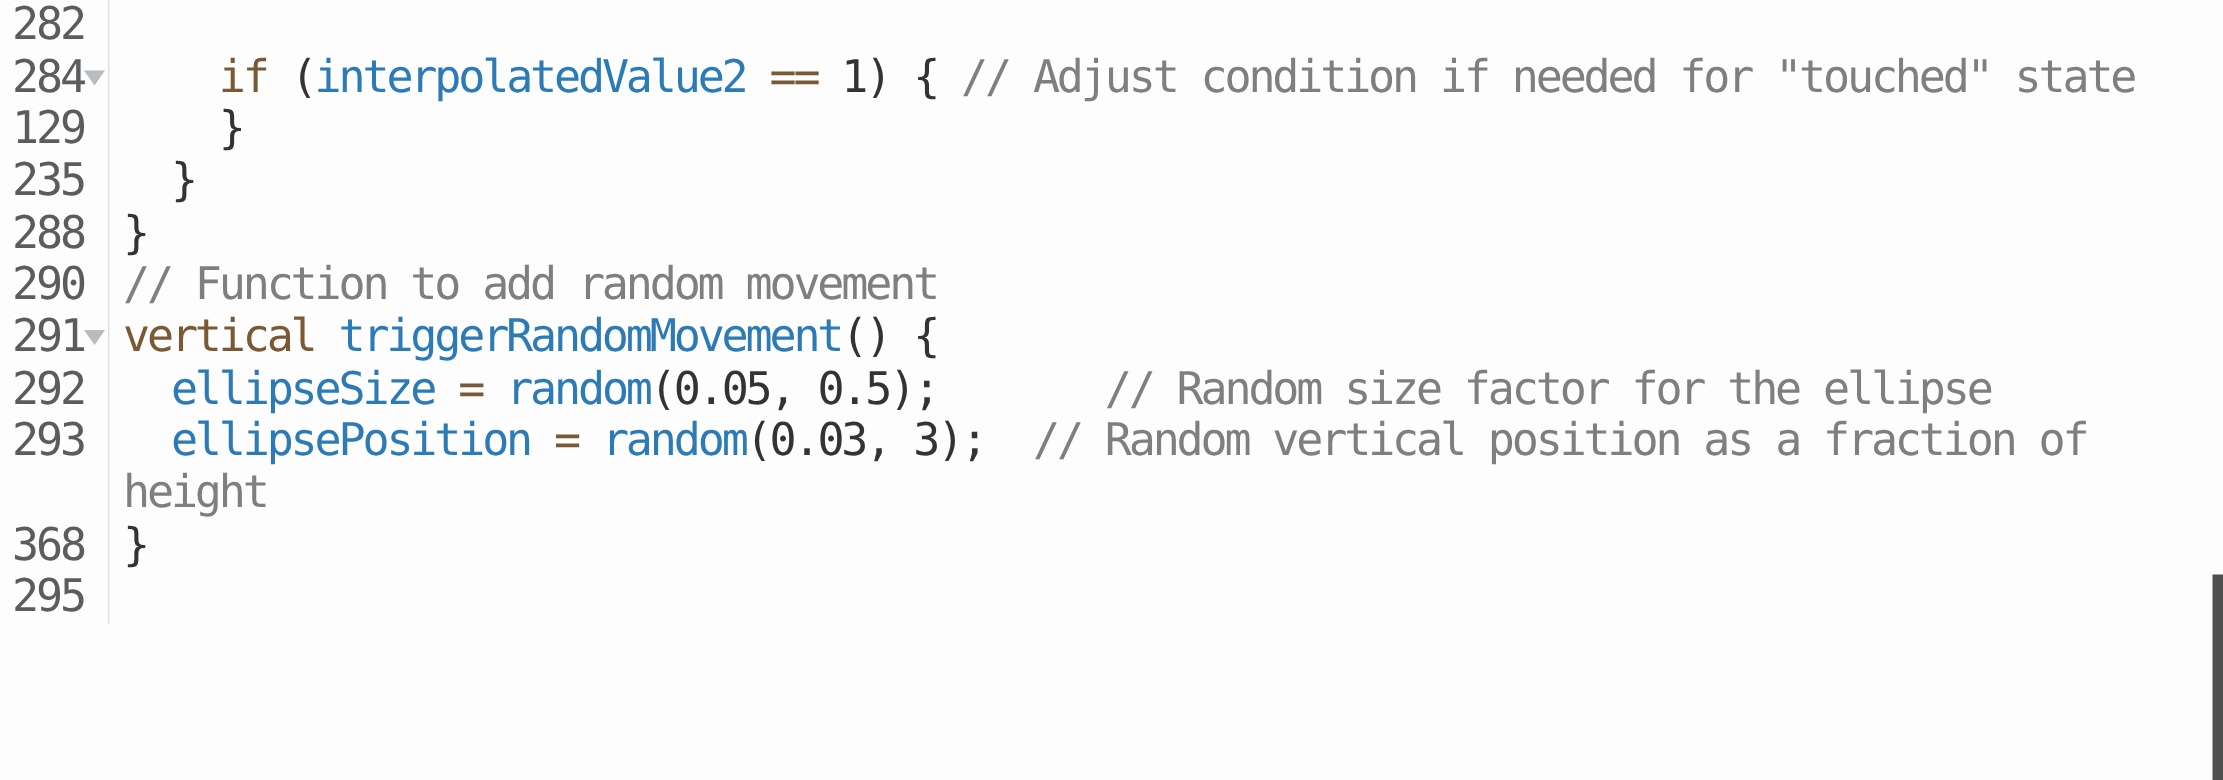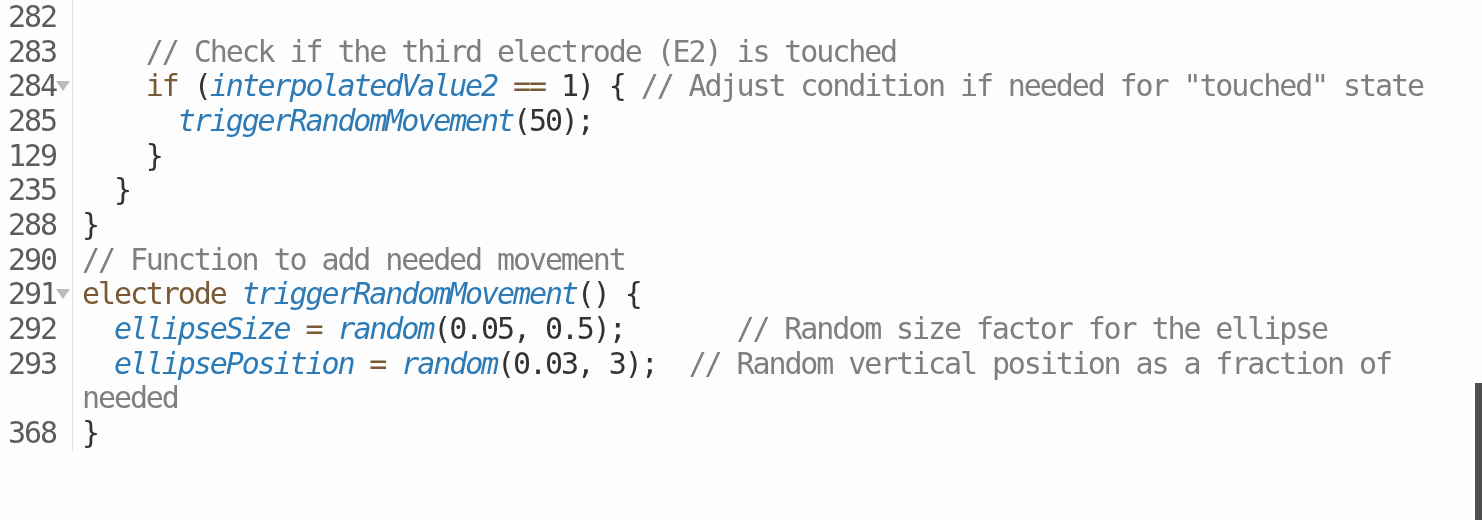--- a/index.html
+++ b/index.html
@@ -54,42 +54,41 @@
   .code {
     flex: 1 1 auto;
     padding-left: 9px;
     color: var(--plain);
     white-space: pre;
     overflow: hidden;
   }
   .tok-plain    { color: var(--plain); }
   .tok-keyword  { color: var(--keyword); }
   .tok-operator { color: var(--operator); }
-  .tok-variable { color: var(--variable); font-style: italic; }
+  .tok-variable { color: var(--variable); }
   .tok-comment  { color: var(--comment); }
   .scrollbar-thumb {
     position: absolute;
     right: 0; top: 383px;
     width: 7px; height: 137px;
     background: var(--scrollbar);
   }
 </style>
 </head>
 <body>
 
 <div class="editor">
   <div class="rows" id="rows">
       <div class="row"><div class="gutter"><span class="line-number">282</span></div><pre class="code"></pre></div>
-      <div class="row"><div class="gutter"><span class="line-number">283</span></div><pre class="code"><span class="tok-plain">    </span><span class="tok-comment">// Check if the third electrode (E2) is touched</span></pre></div>
       <div class="row"><div class="gutter"><span class="line-number">284</span><span class="fold-arrow"></span></div><pre class="code"><span class="tok-plain">    </span><span class="tok-keyword">if</span><span class="tok-plain"> (</span><span class="tok-variable">interpolatedValue2</span><span class="tok-plain"> </span><span class="tok-operator">==</span><span class="tok-plain"> 1) { </span><span class="tok-comment">// Adjust condition if needed for "touched" state</span></pre></div>
-      <div class="row"><div class="gutter"><span class="line-number">285</span></div><pre class="code"><span class="tok-plain">      </span><span class="tok-variable">triggerRandomMovement</span><span class="tok-plain">(50);</span></pre></div>
       <div class="row"><div class="gutter"><span class="line-number">129</span></div><pre class="code"><span class="tok-plain">    }</span></pre></div>
       <div class="row"><div class="gutter"><span class="line-number">235</span></div><pre class="code"><span class="tok-plain">  }</span></pre></div>
       <div class="row"><div class="gutter"><span class="line-number">288</span></div><pre class="code"><span class="tok-plain">}</span></pre></div>
-      <div class="row"><div class="gutter"><span class="line-number">290</span></div><pre class="code"><span class="tok-comment">// Function to add needed movement</span></pre></div>
-      <div class="row"><div class="gutter"><span class="line-number">291</span><span class="fold-arrow"></span></div><pre class="code"><span class="tok-keyword">electrode</span><span class="tok-plain"> </span><span class="tok-variable">triggerRandomMovement</span><span class="tok-plain">() {</span></pre></div>
+      <div class="row"><div class="gutter"><span class="line-number">290</span></div><pre class="code"><span class="tok-comment">// Function to add random movement</span></pre></div>
+      <div class="row"><div class="gutter"><span class="line-number">291</span><span class="fold-arrow"></span></div><pre class="code"><span class="tok-keyword">vertical</span><span class="tok-plain"> </span><span class="tok-variable">triggerRandomMovement</span><span class="tok-plain">() {</span></pre></div>
       <div class="row"><div class="gutter"><span class="line-number">292</span></div><pre class="code"><span class="tok-plain">  </span><span class="tok-variable">ellipseSize</span><span class="tok-plain"> </span><span class="tok-operator">=</span><span class="tok-plain"> </span><span class="tok-variable">random</span><span class="tok-plain">(0.05, 0.5);</span><span class="tok-plain">       </span><span class="tok-comment">// Random size factor for the ellipse</span></pre></div>
       <div class="row"><div class="gutter"><span class="line-number">293</span></div><pre class="code"><span class="tok-plain">  </span><span class="tok-variable">ellipsePosition</span><span class="tok-plain"> </span><span class="tok-operator">=</span><span class="tok-plain"> </span><span class="tok-variable">random</span><span class="tok-plain">(0.03, 3);</span><span class="tok-plain">  </span><span class="tok-comment">// Random vertical position as a fraction of</span></pre></div>
-      <div class="row"><div class="gutter"><span class="line-number"></span></div><pre class="code"><span class="tok-comment">needed</span></pre></div>
+      <div class="row"><div class="gutter"><span class="line-number"></span></div><pre class="code"><span class="tok-comment">height</span></pre></div>
       <div class="row"><div class="gutter"><span class="line-number">368</span></div><pre class="code"><span class="tok-plain">}</span></pre></div>
+      <div class="row"><div class="gutter"><span class="line-number">295</span></div><pre class="code"></pre></div>
     </div>
   <div class="scrollbar-thumb"></div>
 </div>
 
 </body></html>

